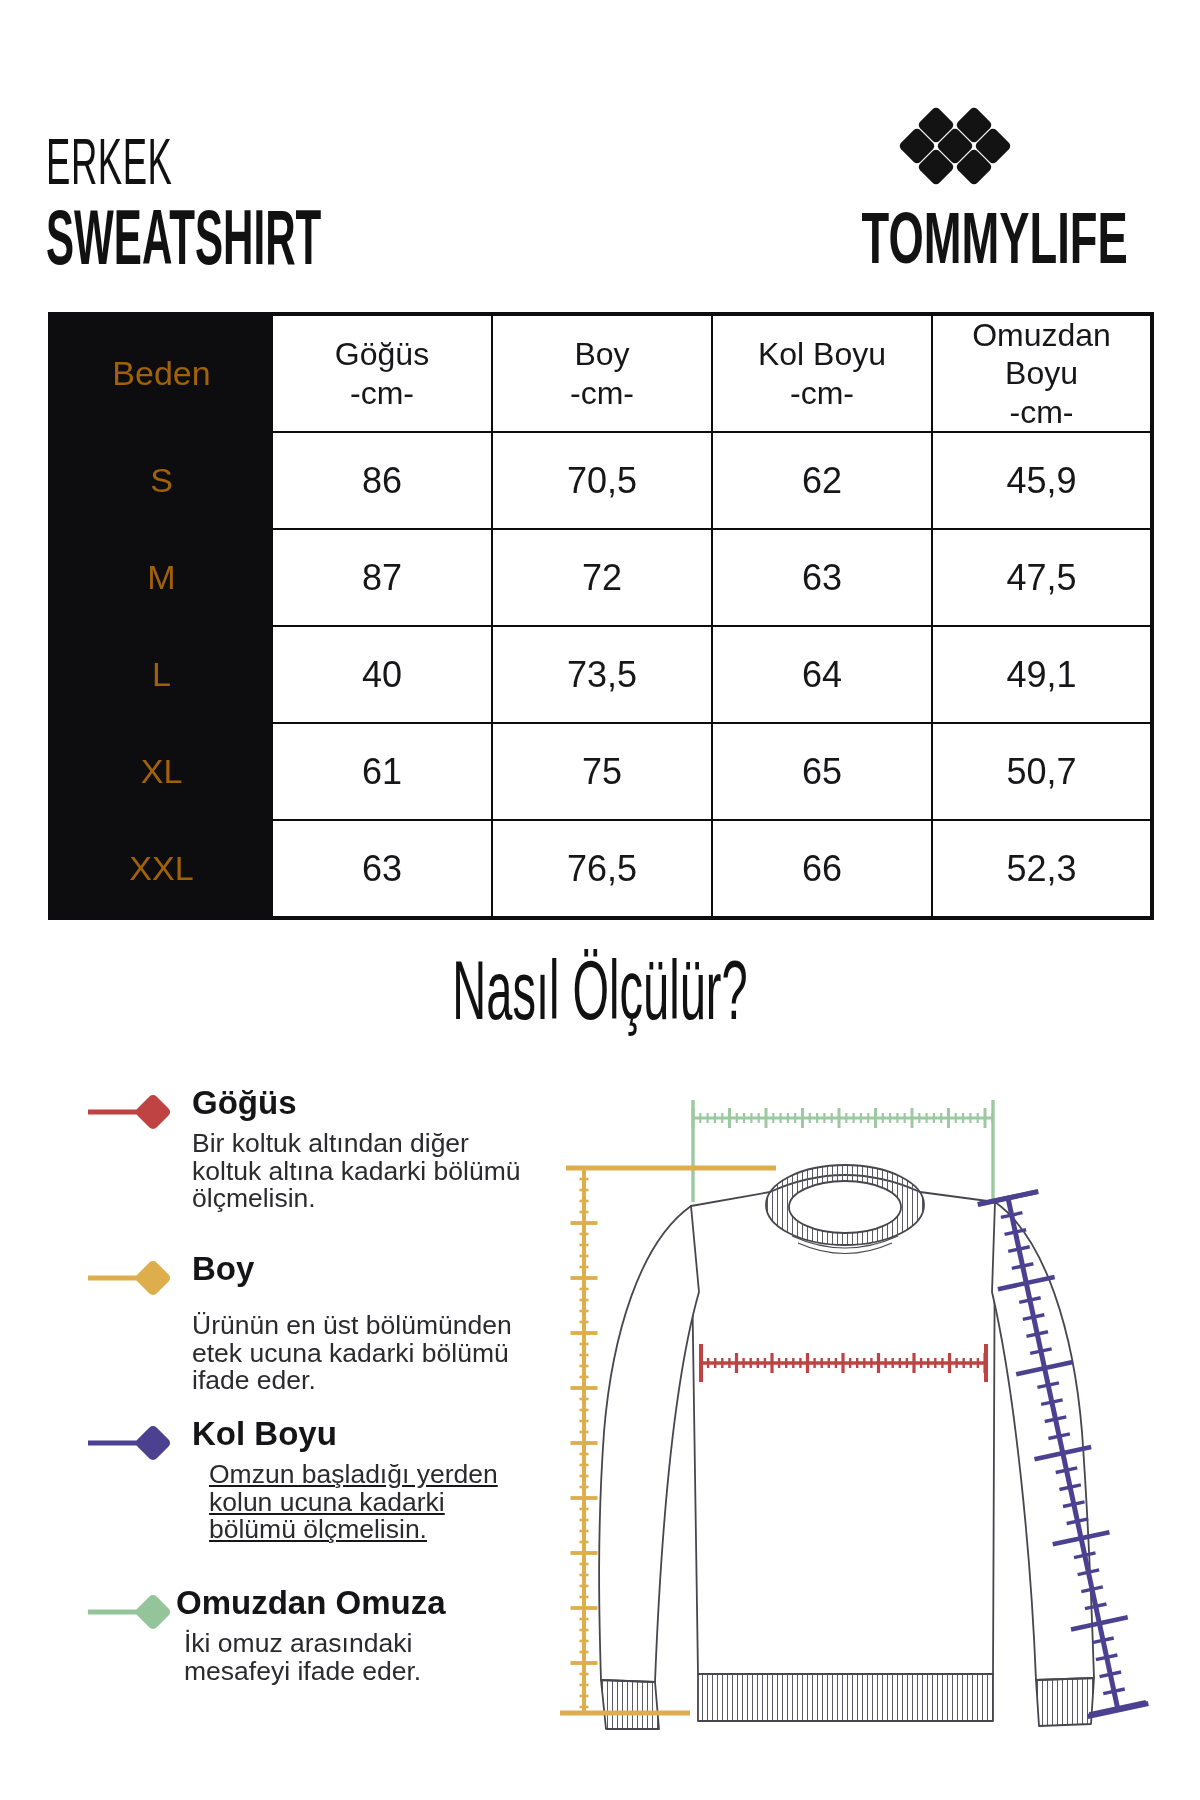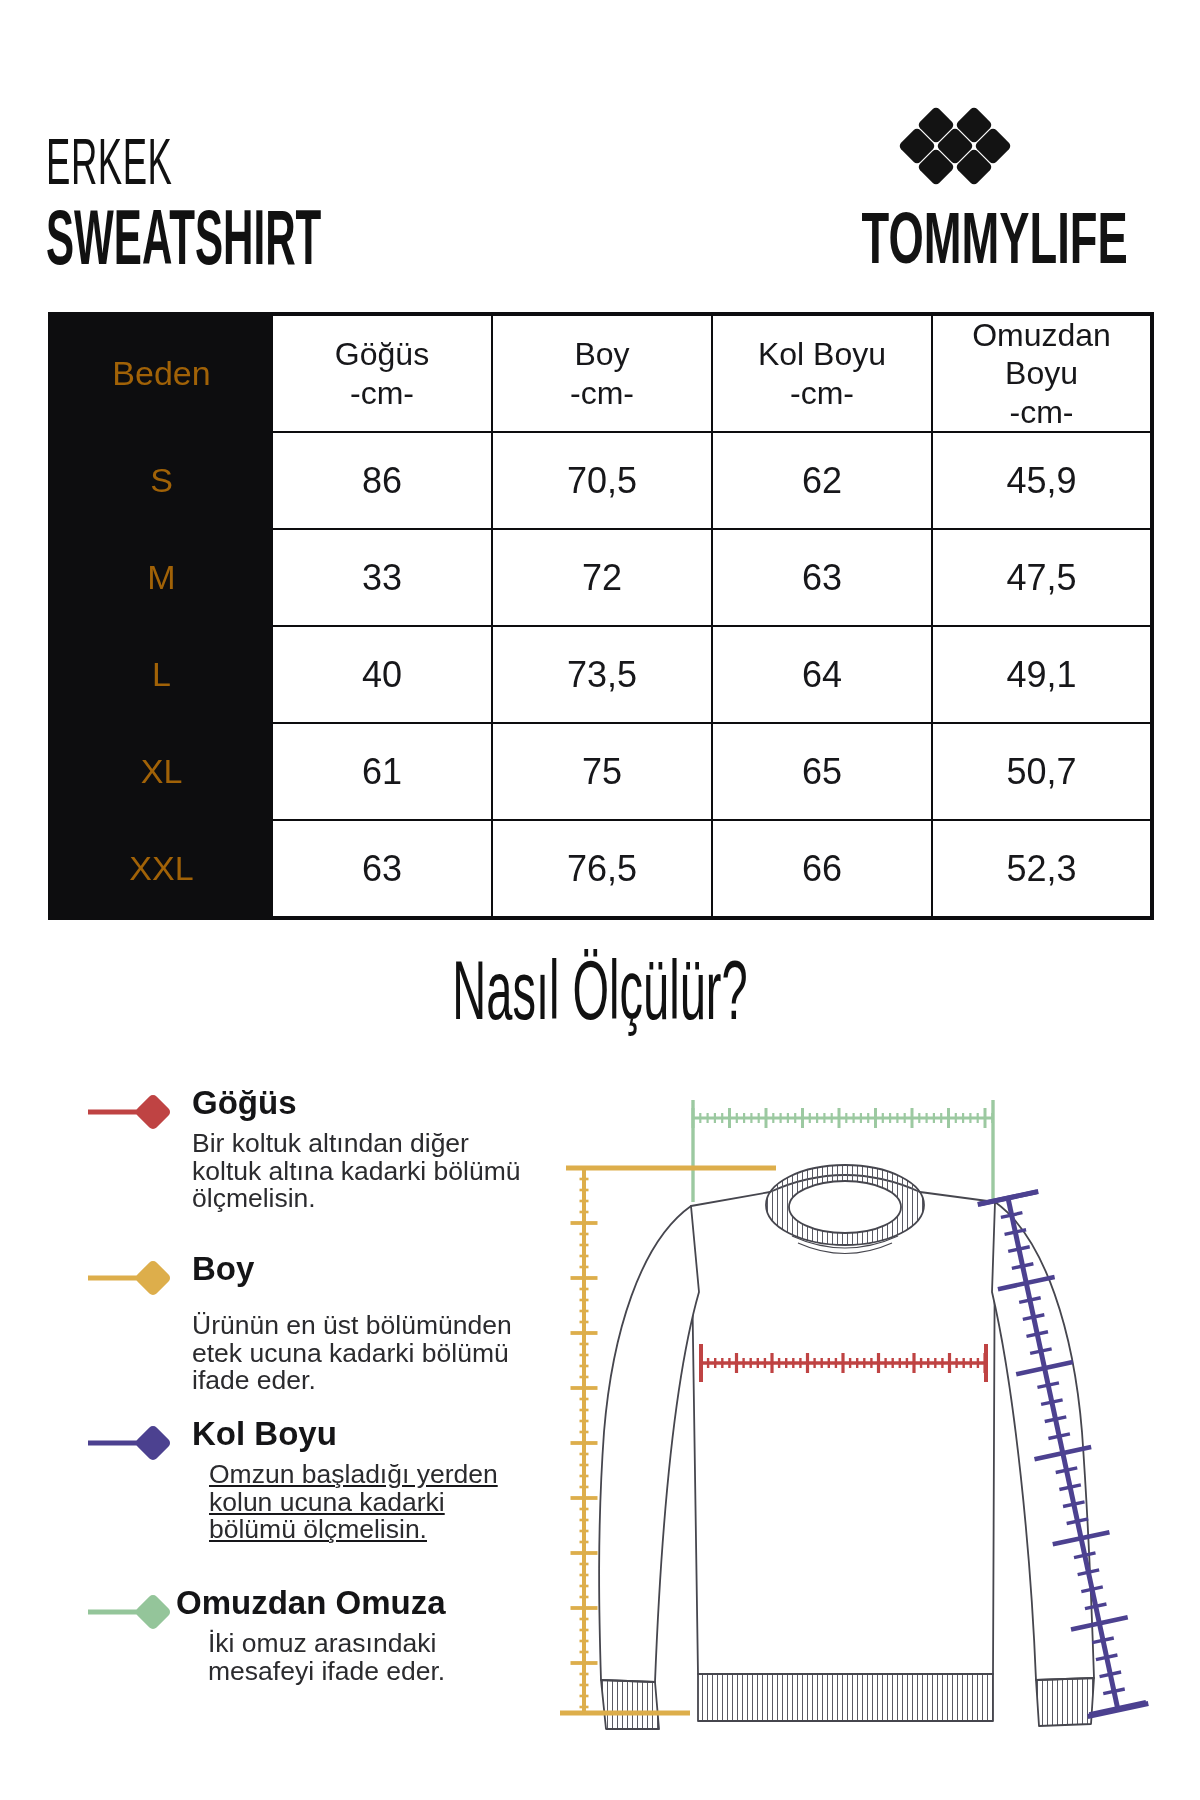--- a/index.html
+++ b/index.html
@@ -80,21 +80,21 @@
     </tr>
     <tr>
       <td class="dark">S</td>
       <td>86</td>
       <td>70,5</td>
       <td>62</td>
       <td>45,9</td>
     </tr>
     <tr>
       <td class="dark">M</td>
-      <td>33</td>
+      <td>87</td>
       <td>72</td>
       <td>63</td>
       <td>47,5</td>
     </tr>
     <tr>
       <td class="dark">L</td>
       <td>40</td>
       <td>73,5</td>
       <td>64</td>
       <td>49,1</td>
@@ -149,21 +149,21 @@
     <div class="legend-line">Omzun başladığı yerden</div>
     <div class="legend-line">kolun ucuna kadarki</div>
     <div class="legend-line">bölümü ölçmelisin.</div>
   </div>
 
   <svg class="legend-icon" style="top:1572px;" viewBox="0 0 110 80">
     <line x1="3" y1="40" x2="62" y2="40" stroke-width="5" stroke="#94c59a"></line>
     <rect x="54.5" y="26.5" width="27" height="27" rx="5" transform="rotate(45 68 40)" fill="#94c59a"></rect>
   </svg>
   <div class="abs legend-item-heading" style="left:176px;top:1586px;">Omuzdan Omuza</div>
-  <div class="abs" style="left:208px;top:1630px;">
+  <div class="abs" style="left:184px;top:1630px;">
     <div class="legend-line">İki omuz arasındaki</div>
     <div class="legend-line">mesafeyi ifade eder.</div>
   </div>
 
   <svg id="diagram" class="abs" style="left:420px;top:1060px;" width="780" height="700" viewBox="420 1060 780 700">
     <defs>
       <pattern id="rib" width="5" height="8" patternUnits="userSpaceOnUse">
         <line x1="2.5" y1="0" x2="2.5" y2="8" stroke="#5a5a64" stroke-width="1"></line>
       </pattern>
     </defs>

